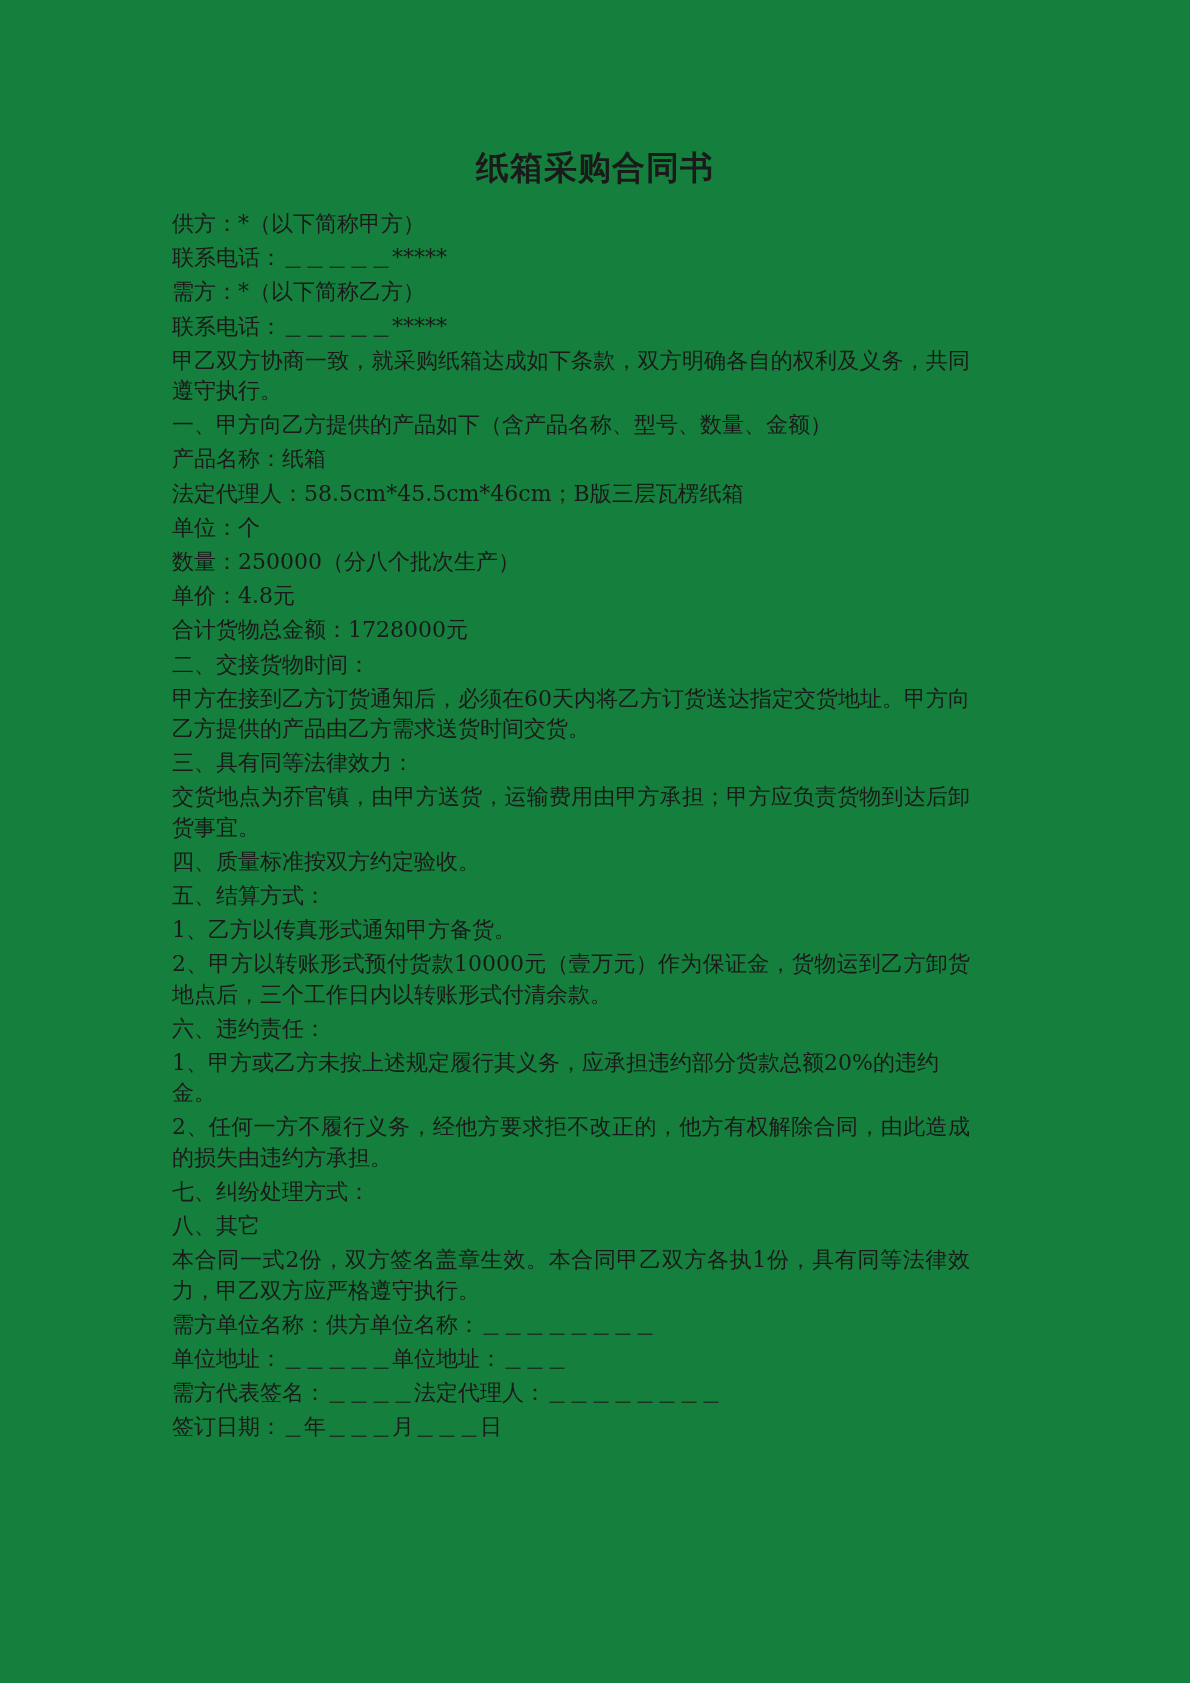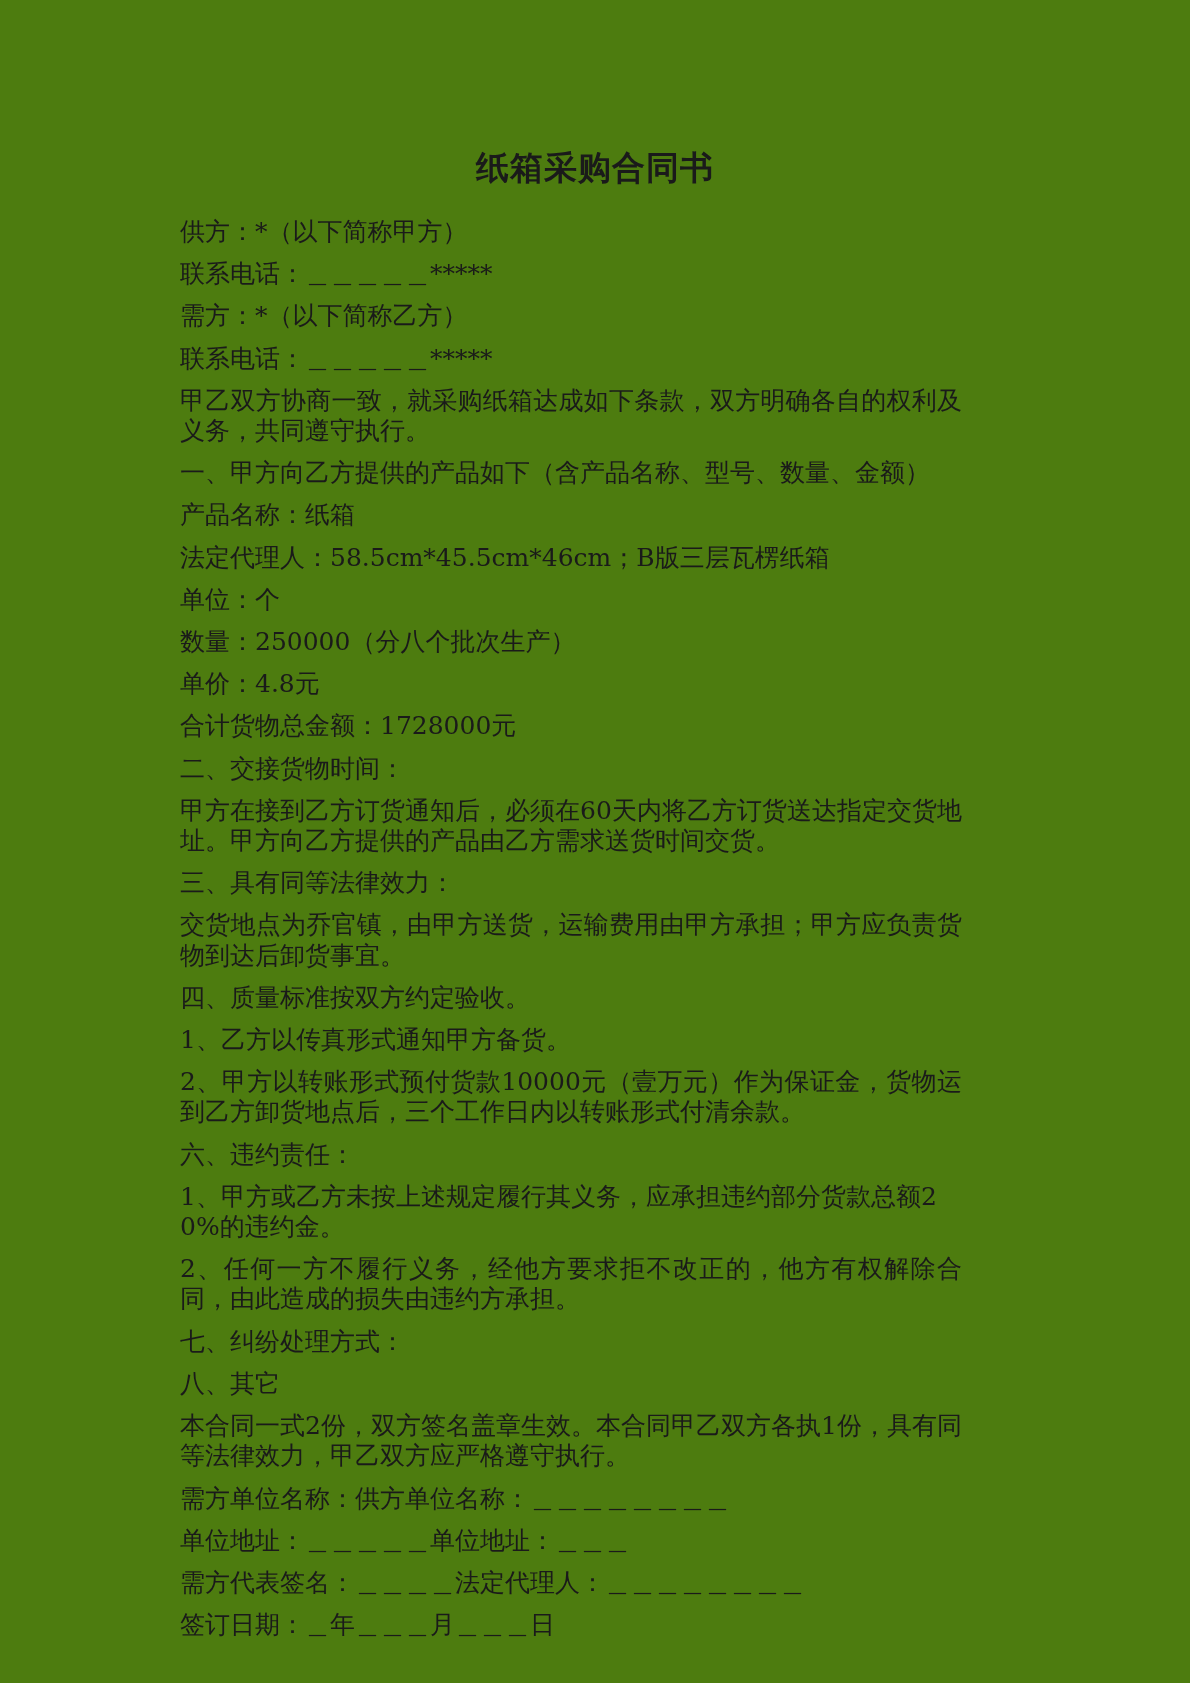--- a/index.html
+++ b/index.html
@@ -15,45 +15,45 @@
     color: #1a1a1a;
     position: relative;
     overflow: hidden;
   }
   .page {
     position: absolute;
     top: 0;
     left: 0;
     width: 1190px;
     height: 1683px;
-    background: #4d7c0f;
+    background: #15803d;
   }
   .doc-title {
     position: absolute;
     top: 146px;
     left: 0;
     width: 1190px;
     text-align: center;
     font-size: 33px;
     font-weight: bold;
     letter-spacing: 1px;
     font-family: "DejaVu Serif", "Liberation Serif", serif;
   }
   .body-block {
     position: absolute;
     top: 205px;
     left: 168px;
     width: 806px;
   }
   .para {
-    font-size: 25px;
+    font-size: 22px;
     line-height: 30.2px;
     text-align: justify;
     text-justify: inter-ideograph;
-    margin: 12px;
+    margin: 4px;
     white-space: normal;
     word-break: break-all;
   }
   .para.nowrap {
     text-align: left;
   }
 </style>
 </head>
 <body>
 
@@ -72,20 +72,21 @@
     <p class="para nowrap">法定代理人：58.5cm*45.5cm*46cm；B版三层瓦楞纸箱</p>
     <p class="para nowrap">单位：个</p>
     <p class="para nowrap">数量：250000（分八个批次生产）</p>
     <p class="para nowrap">单价：4.8元</p>
     <p class="para nowrap">合计货物总金额：1728000元</p>
     <p class="para nowrap">二、交接货物时间：</p>
     <p class="para">甲方在接到乙方订货通知后，必须在60天内将乙方订货送达指定交货地址。甲方向乙方提供的产品由乙方需求送货时间交货。</p>
     <p class="para nowrap">三、具有同等法律效力：</p>
     <p class="para">交货地点为乔官镇，由甲方送货，运输费用由甲方承担；甲方应负责货物到达后卸货事宜。</p>
     <p class="para nowrap">四、质量标准按双方约定验收。</p>
+    <p class="para nowrap">五、结算方式：</p>
     <p class="para nowrap">1、乙方以传真形式通知甲方备货。</p>
     <p class="para">2、甲方以转账形式预付货款10000元（壹万元）作为保证金，货物运到乙方卸货地点后，三个工作日内以转账形式付清余款。</p>
     <p class="para nowrap">六、违约责任：</p>
     <p class="para nowrap">1、甲方或乙方未按上述规定履行其义务，应承担违约部分货款总额20%的违约金。</p>
     <p class="para">2、任何一方不履行义务，经他方要求拒不改正的，他方有权解除合同，由此造成的损失由违约方承担。</p>
     <p class="para nowrap">七、纠纷处理方式：</p>
     <p class="para nowrap">八、其它</p>
     <p class="para">本合同一式2份，双方签名盖章生效。本合同甲乙双方各执1份，具有同等法律效力，甲乙双方应严格遵守执行。</p>
     <p class="para nowrap">需方单位名称：供方单位名称：＿＿＿＿＿＿＿＿</p>
     <p class="para nowrap">单位地址：＿＿＿＿＿单位地址：＿＿＿</p>

